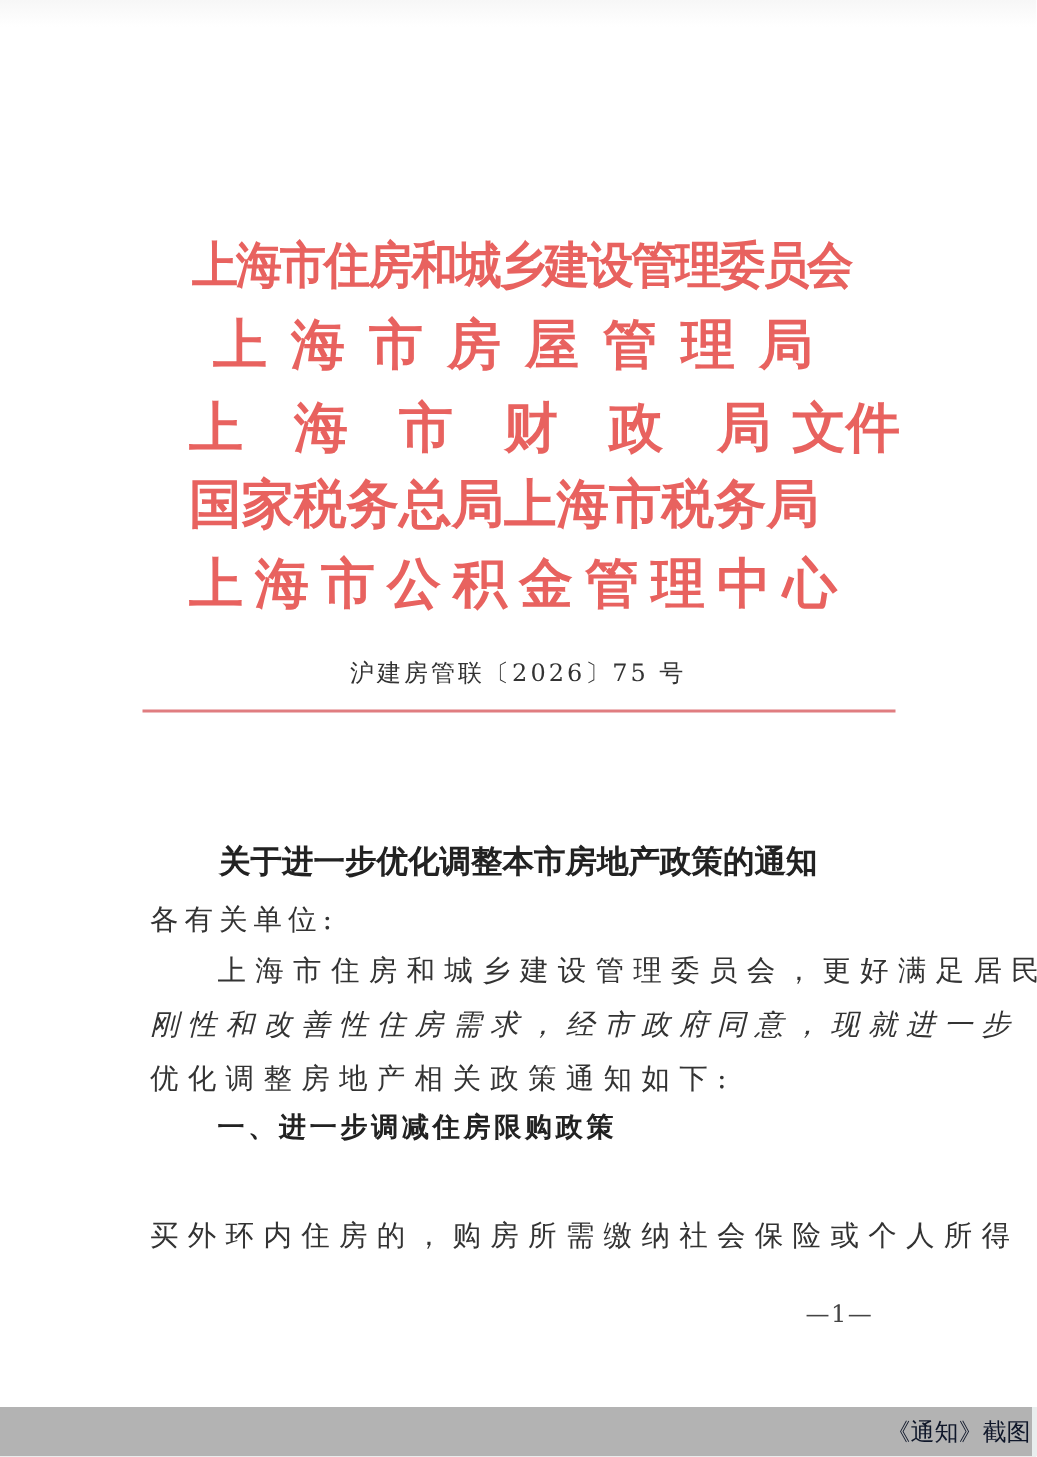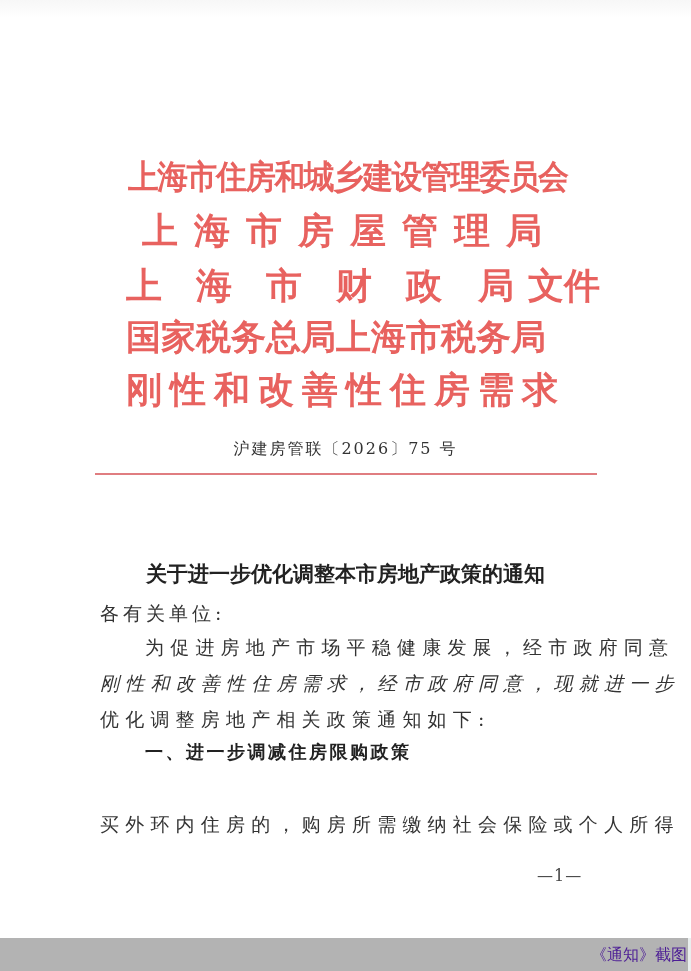--- a/index.html
+++ b/index.html
@@ -57,21 +57,21 @@
       letter-spacing: 1px;
     }
     .caption-bar {
       position: absolute; left: 0; top: 938px; width: 691px; height: 33px;
       background: #b3b3b3;
     }
     .caption-edge {
       position: absolute; right: 0; top: 0; width: 3px; height: 33px; background: #e9eeee;
     }
     .caption-text {
-      position: absolute; right: 4px; top: 7px; font-size: 16px; color: #4c1d95;
+      position: absolute; right: 4px; top: 7px; font-size: 16px; color: #0f172a;
       font-family: "DejaVu Sans", "Liberation Sans", sans-serif;
     }
   </style>
 </head>
 <body>
 
 <div class="page">
 
   <div class="header-red">
     <div class="hline l1">上海市住房和城乡建设管理委员会</div>
@@ -79,30 +79,30 @@
     <div class="hline l3">
       <span style="position:absolute;left:0px">上</span>
       <span style="position:absolute;left:70px">海</span>
       <span style="position:absolute;left:140px">市</span>
       <span style="position:absolute;left:210px">财</span>
       <span style="position:absolute;left:280px">政</span>
       <span style="position:absolute;left:352px">局</span>
       <span style="position:absolute;left:402px;white-space:nowrap">文件</span>
     </div>
     <div class="hline l4">国家税务总局上海市税务局</div>
-    <div class="hline l5">刚性和改善性住房需求</div>
+    <div class="hline l5">上海市公积金管理中心</div>
   </div>
 
   <div class="docno">沪建房管联〔2026〕75 号</div>
   <div class="divider"></div>
 
   <div class="doc-title">关于进一步优化调整本市房地产政策的通知</div>
 
   <div class="body-text salutation">各有关单位:</div>
-  <div class="body-text p1a">为促进房地产市场平稳健康发展，经市政府同意</div>
+  <div class="body-text p1a">上海市住房和城乡建设管理委员会，更好满足居民</div>
   <div class="body-text p1b">刚性和改善性住房需求，经市政府同意，现就进一步</div>
   <div class="body-text section1">一、进一步调减住房限购政策</div>
   <div class="body-text p1c">优化调整房地产相关政策通知如下:</div>
   <div class="body-text p2b">买外环内住房的，购房所需缴纳社会保险或个人所得</div>
 
   <div class="page-no">—1—</div>
 </div>
 
 <div class="caption-bar">
   <div class="caption-text">《通知》截图</div>

